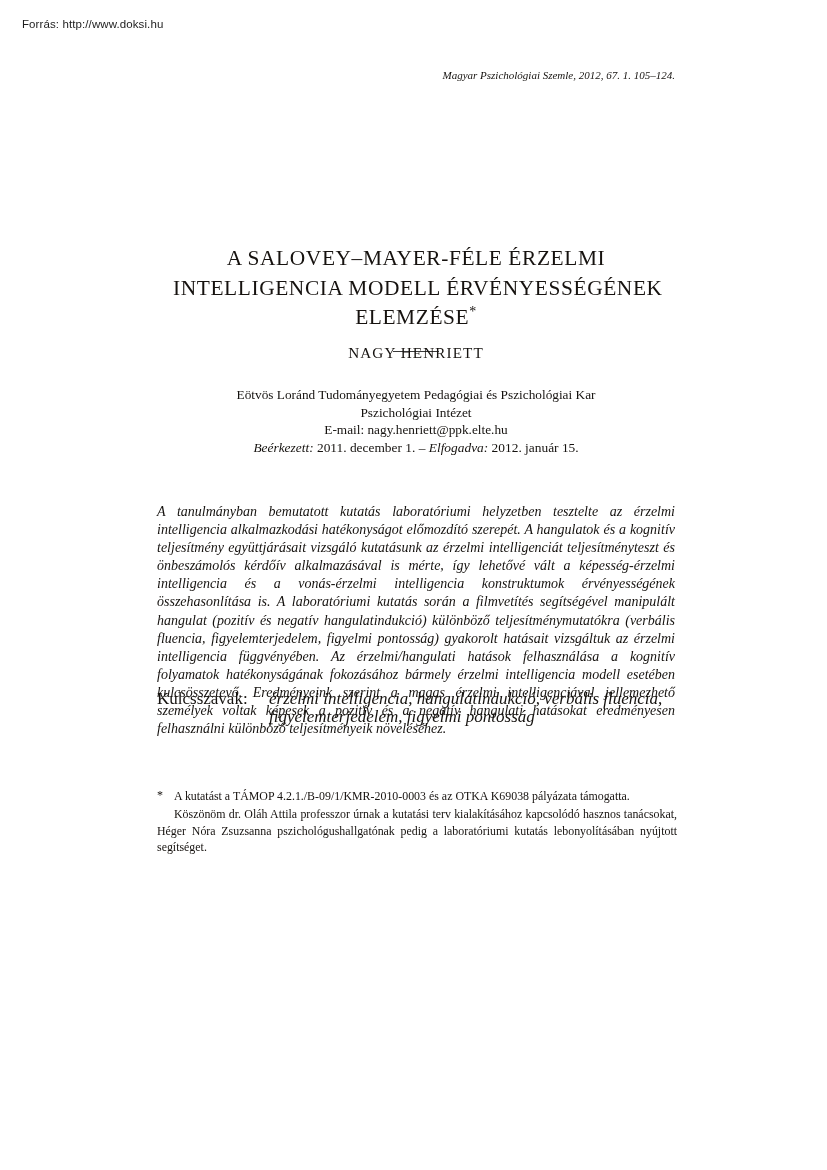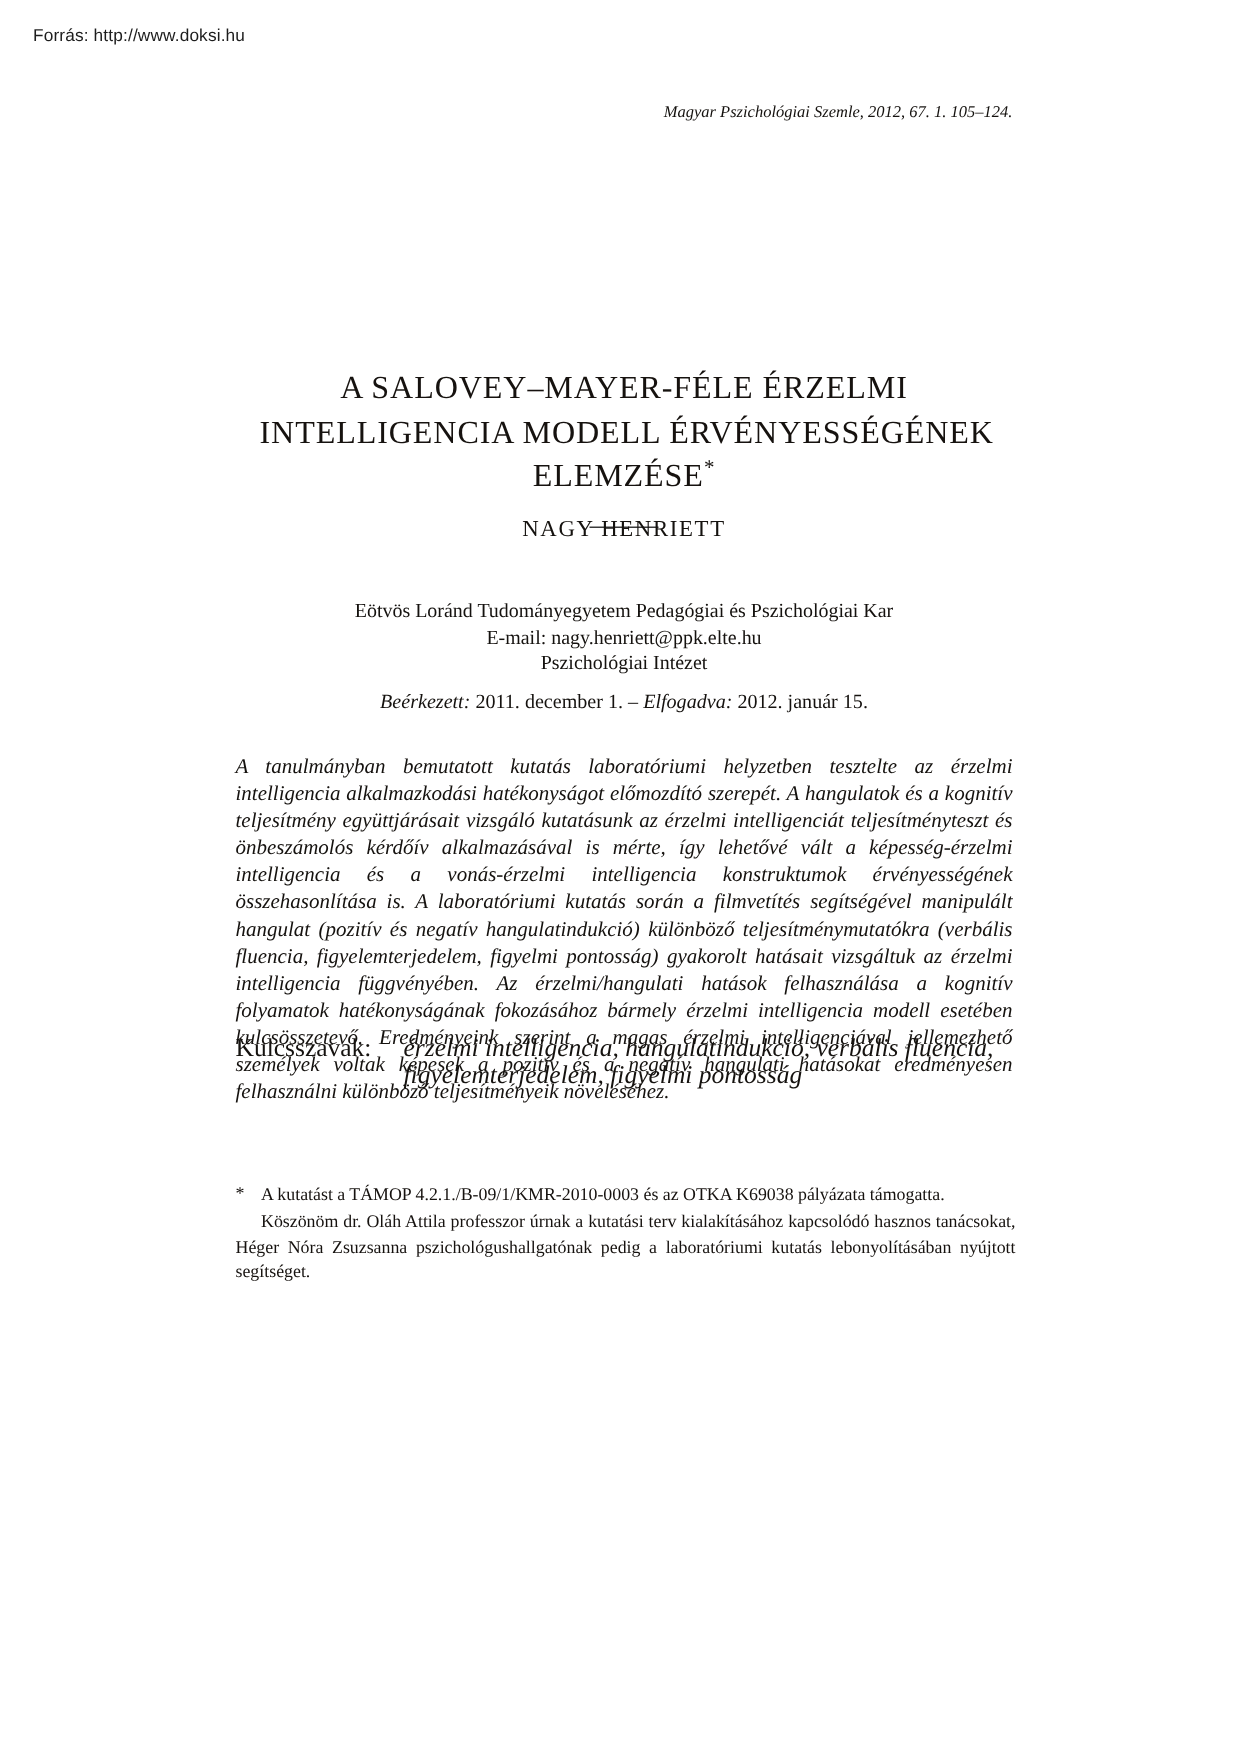--- a/index.html
+++ b/index.html
@@ -89,37 +89,36 @@
     width: 518px;
     text-align: center;
   }
   .author-name {
     font-size: 15.2px;
     letter-spacing: 1.1px;
     margin: 0;
     font-weight: 400;
   }
   .affiliation {
-    margin-top: 36px;
+    margin-top: 24px;
     font-size: 13.3px;
     line-height: 17.6px;
   }
   .affiliation span {
     display: block;
   }
 
   
   .dates-line {
     position: absolute;
     left: 157px;
     top: 440px;
     width: 518px;
     text-align: center;
     font-size: 13.4px;
-    margin-top: 20px;
   }
   .dates-line em {
     font-style: italic;
   }
 
   
   .abstract {
     position: absolute;
     left: 157px;
     top: 503px;
@@ -201,22 +200,22 @@
       <span class="title-line">INTELLIGENCIA MODELL ÉRVÉNYESSÉGÉNEK</span>
       <span class="title-line"><span>ELEMZÉSE</span><span class="title-asterisk">*</span></span>
     </h1>
     <div class="title-rule"></div>
   </div>
 
   <div class="author-block">
     <p class="author-name">NAGY HENRIETT</p>
     <div class="affiliation">
       <span>Eötvös Loránd Tudományegyetem Pedagógiai és Pszichológiai Kar</span>
+      <span>Pszichológiai Intézet</span>
       <span>E-mail: nagy.henriett@ppk.elte.hu</span>
-      <span>Pszichológiai Intézet</span>
     </div>
   </div>
 
   <div class="dates-line"><em>Beérkezett:</em><span> 2011. december 1. – </span><em>Elfogadva:</em><span> 2012. január 15.</span></div>
 
   <div class="abstract">A tanulmányban bemutatott kutatás laboratóriumi helyzetben tesztelte az érzelmi intelligencia alkalmazkodási hatékonyságot előmozdító szerepét. A hangulatok és a kognitív teljesítmény együttjárásait vizsgáló kutatásunk az érzelmi intelligenciát teljesítményteszt és önbeszámolós kérdőív alkalmazásával is mérte, így lehetővé vált a képesség-érzelmi intelligencia és a vonás-érzelmi intelligencia konstruktumok érvényességének összehasonlítása is. A laboratóriumi kutatás során a filmvetítés segítségével manipulált hangulat (pozitív és negatív hangulatindukció) különböző teljesítménymutatókra (verbális fluencia, figyelemterjedelem, figyelmi pontosság) gyakorolt hatásait vizsgáltuk az érzelmi intelligencia függvényében. Az érzelmi/hangulati hatások felhasználása a kognitív folyamatok hatékonyságának fokozásához bármely érzelmi intelligencia modell esetében kulcsösszetevő. Eredményeink szerint a magas érzelmi intelligenciával jellemezhető személyek voltak képesek a pozitív és a negatív hangulati hatásokat eredményesen felhasználni különböző teljesítményeik növeléséhez.</div>
 
   <div class="keywords">
     <div class="keywords-label">Kulcsszavak:</div>
     <div class="keywords-values">érzelmi intelligencia, hangulatindukció, verbális fluencia, figyelemterjedelem, figyelmi pontosság</div>

